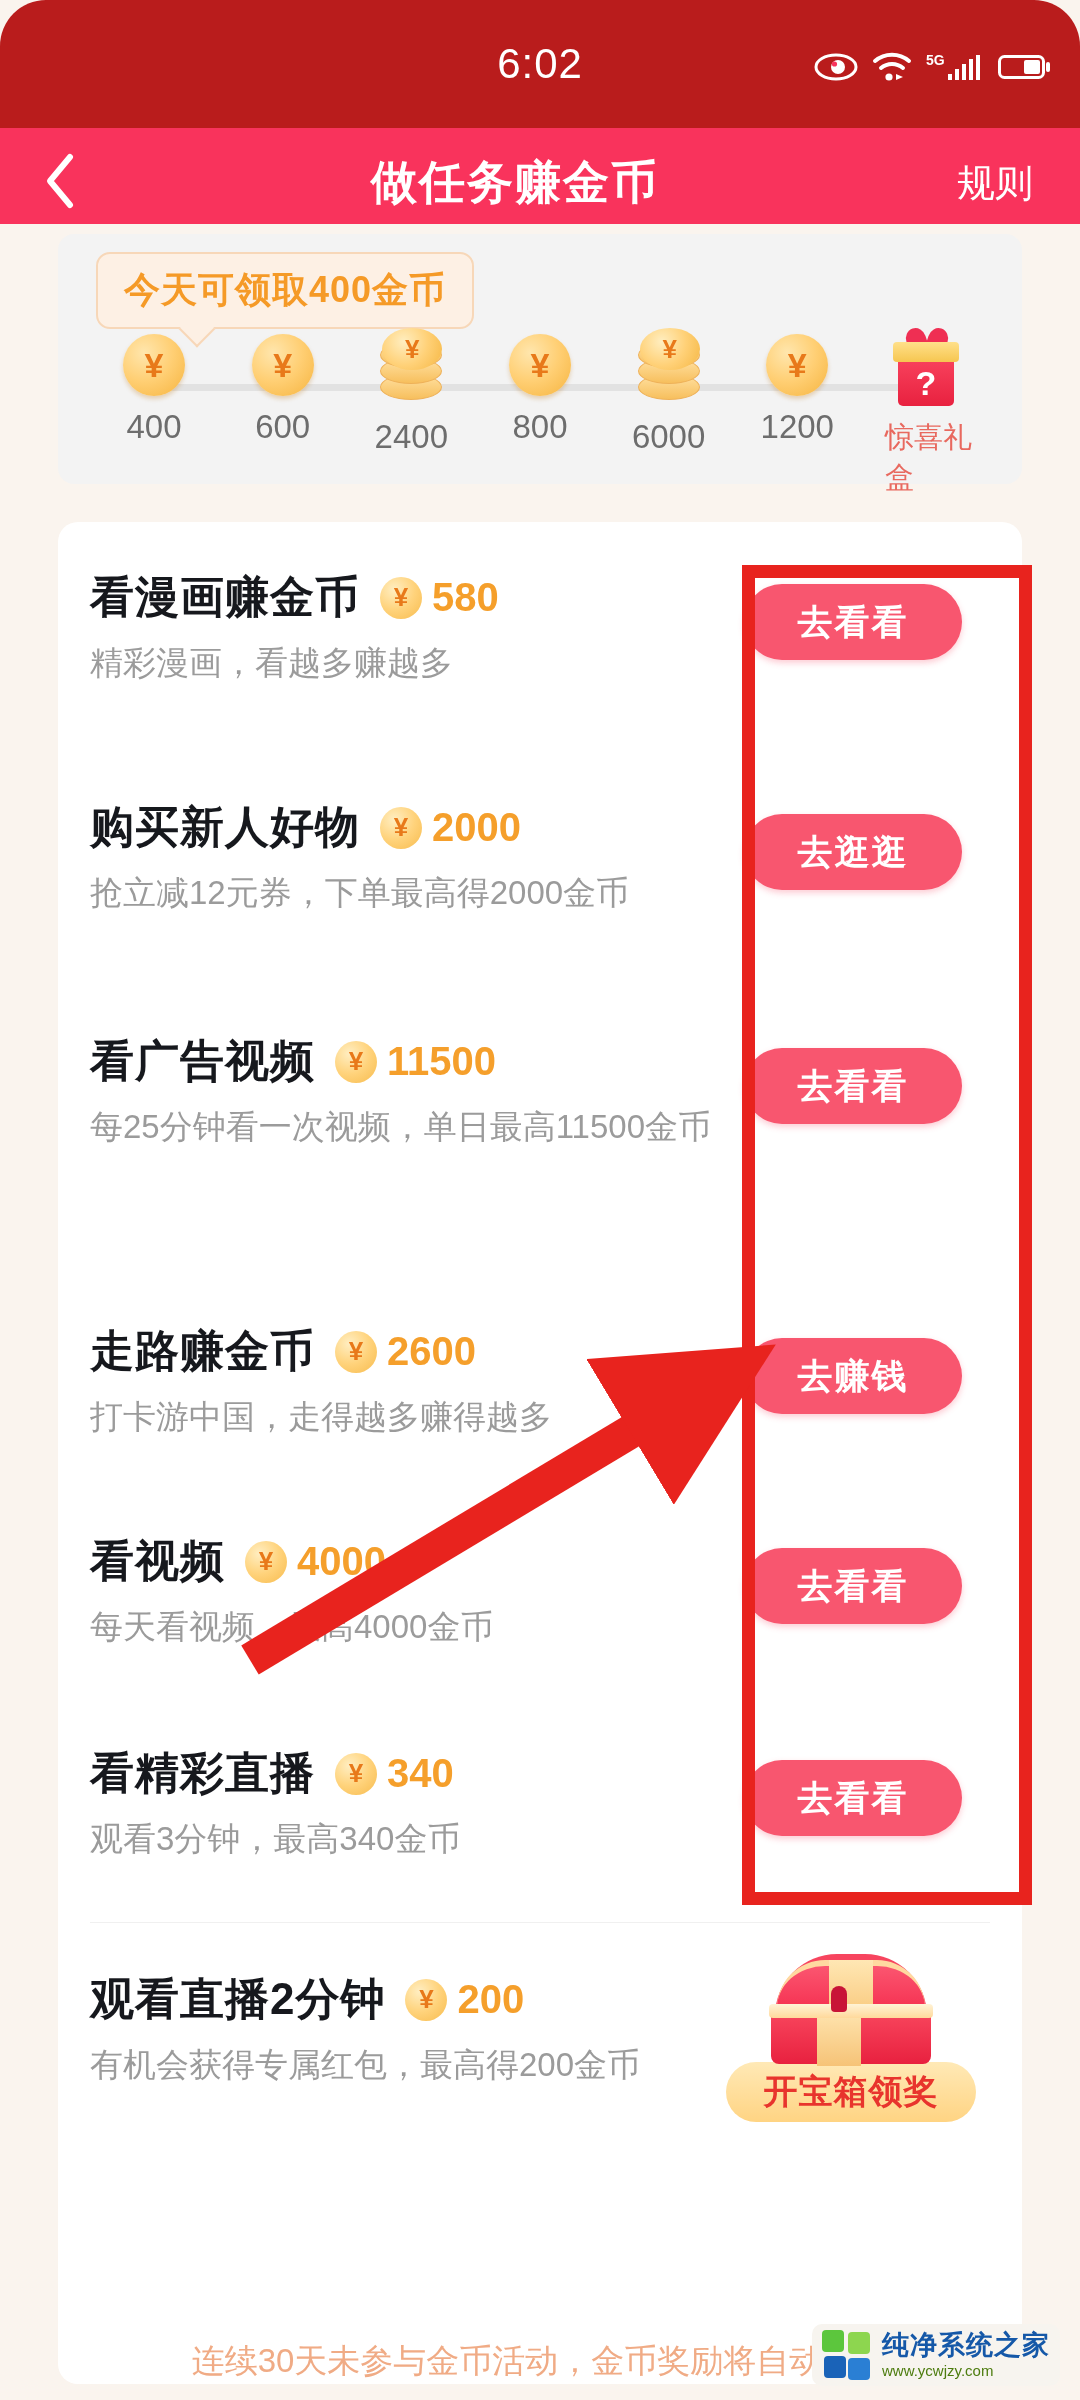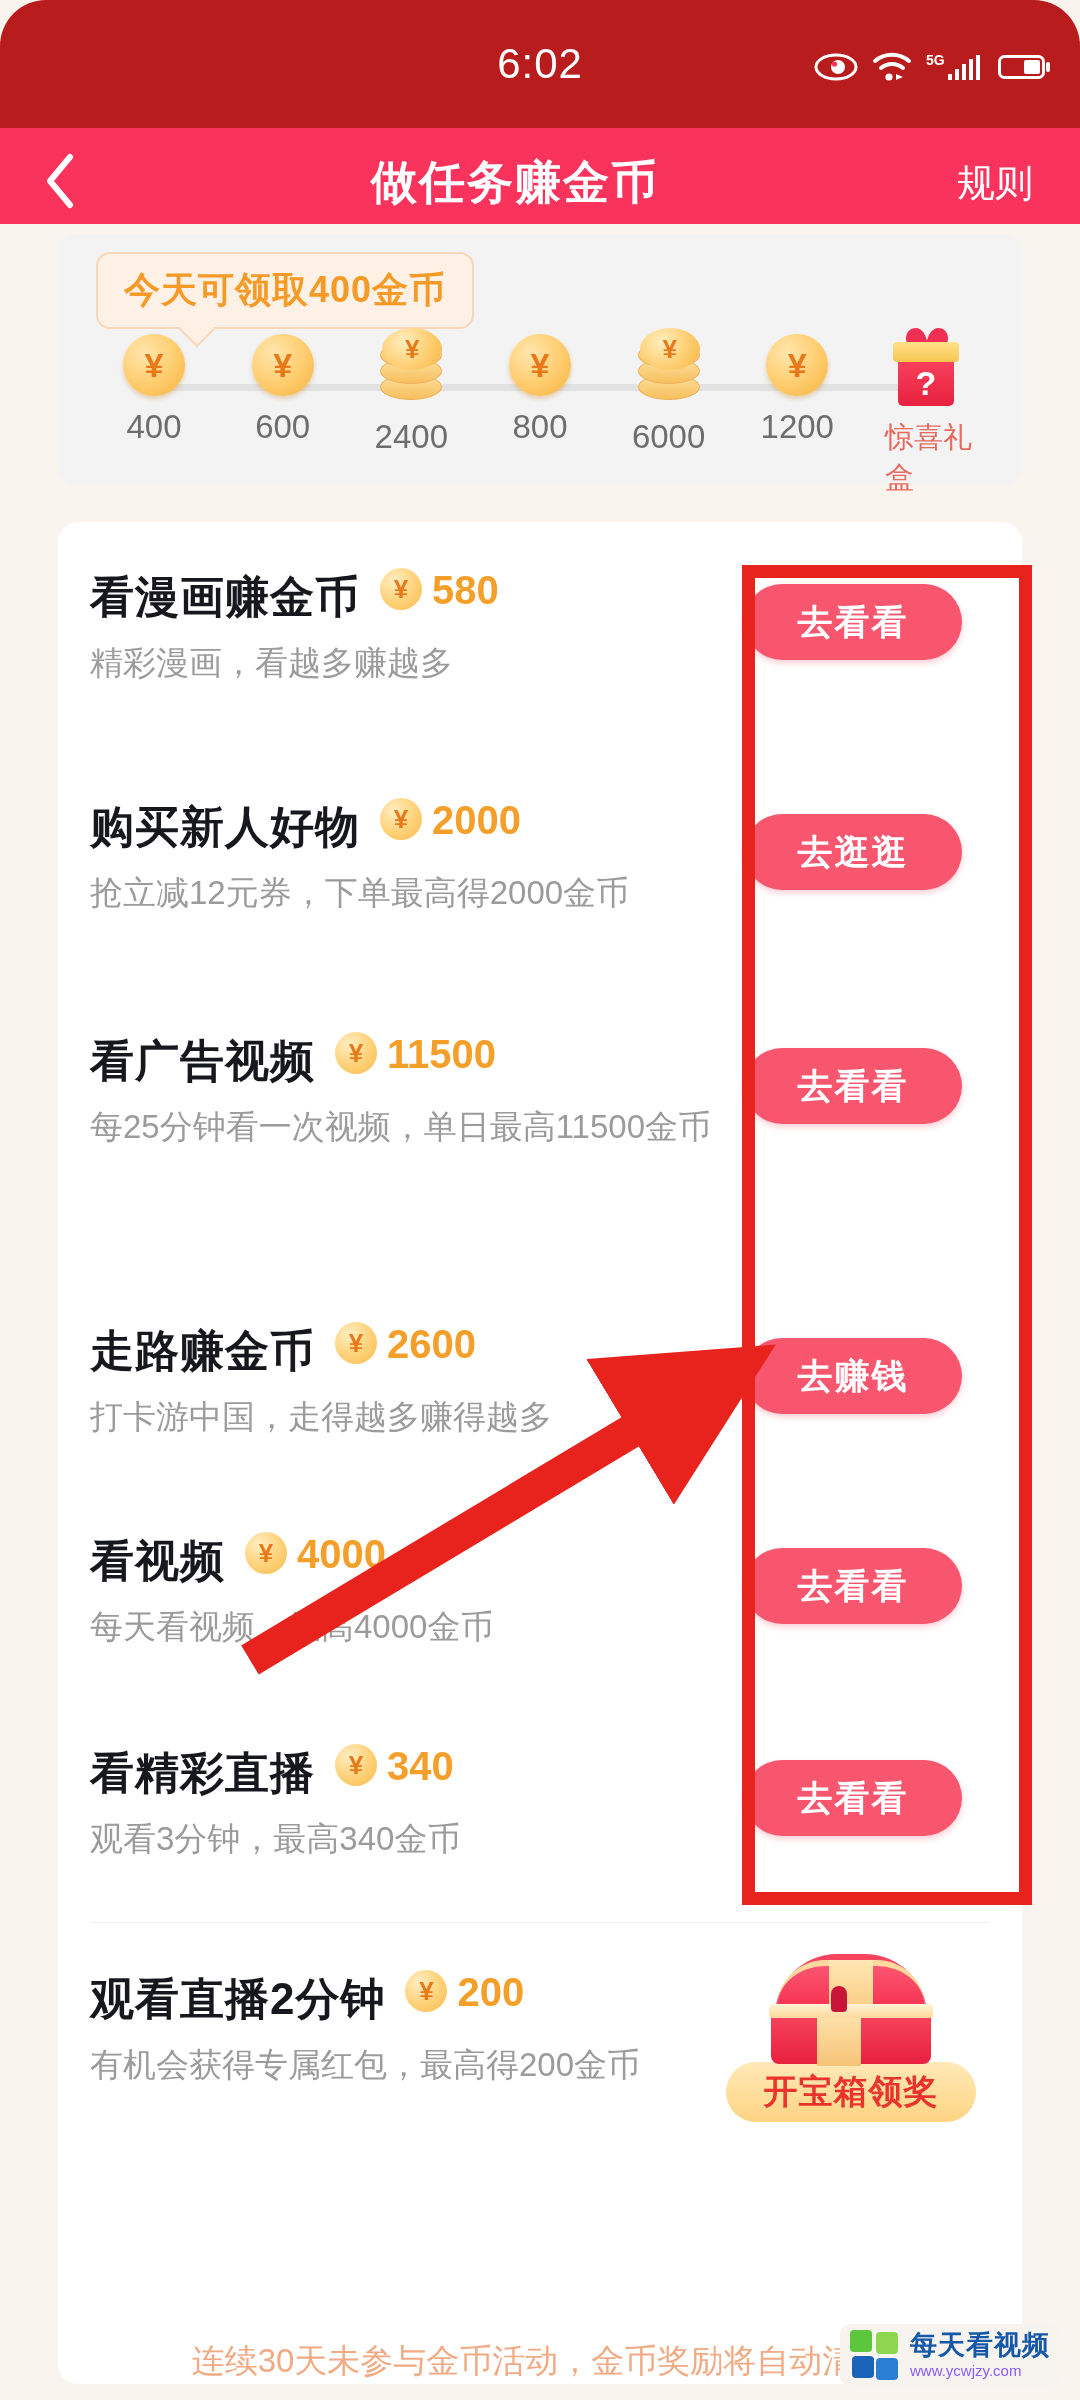--- a/index.html
+++ b/index.html
@@ -122,21 +122,21 @@
   
   #task-card{
     position:absolute; left:58px; top:298px; width:964px; height:1862px;
     background:#fff; border-radius:20px;
   }
   .task-row{
     position:absolute; left:0; width:964px;
     display:flex; align-items:flex-start;
   }
   .task-left{ width:700px; padding-left:32px; }
-  .task-title-line{ display:flex; }
+  .task-title-line{ display:flex; align-items:center; }
   .task-title{ font-size:44px; color:#16181d; font-weight:bold; letter-spacing:1px;}
   .mini-coin{
     width:42px; height:42px; border-radius:50%; margin:0 10px 0 20px;
     background:radial-gradient(circle at 34% 30%, #ffeec2 0%, #ffd37c 50%, #f7bb4d 100%);
     display:flex; align-items:center; justify-content:center;
     color:#e8791a; font-size:26px; font-weight:bold;
   }
   .task-reward{ font-size:40px; color:#f59f2b; font-weight:bold; }
   .task-sub{
     margin-top:14px; font-size:33px; color:#9b9b9b; line-height:1.34;
@@ -216,21 +216,21 @@
     background:#f7f4ef; border-radius:10px; padding:6px 10px;
   }
   #wm-logo{ position:relative; width:50px; height:50px; }
   #wm-logo i{ position:absolute; width:22px; height:22px; border-radius:4px; display:block;}
   #wm-logo i:nth-child(1){ left:0; top:0; background:#5cc63d;}
   #wm-logo i:nth-child(2){ left:26px; top:2px; background:#8dd64f;}
   #wm-logo i:nth-child(3){ left:2px; top:26px; background:#1a63b8;}
   #wm-logo i:nth-child(4){ left:26px; top:28px; background:#2a7fd4;}
   #wm-text{ display:flex; flex-direction:column; line-height:1;}
   #wm-name{ color:#1558a8; font-size:27px; font-weight:bold; letter-spacing:1px;}
-  #wm-url{ color:#8b5cf6; font-size:15px; margin-top:4px;}
+  #wm-url{ color:#4d7c0f; font-size:15px; margin-top:4px;}
 </style>
 </head>
 <body>
 
 <div id="status-bar">
   <div id="status-time">6:02</div>
   <div id="status-icons">
     <span class="sicon">
       <svg width="44" height="28" viewBox="0 0 44 28">
           <ellipse cx="22" cy="14" rx="20" ry="12" fill="none" stroke="#fff" stroke-width="3"></ellipse>
@@ -456,16 +456,16 @@
 </svg>
 
 <div id="watermark">
   <div id="wm-logo">
       <i></i>
       <i></i>
       <i></i>
       <i></i>
     </div>
   <div id="wm-text">
-    <span id="wm-name">每天看视频</span>
+    <span id="wm-name">纯净系统之家</span>
     <span id="wm-url">www.ycwjzy.com</span>
   </div>
 </div>
 
 </body></html>

